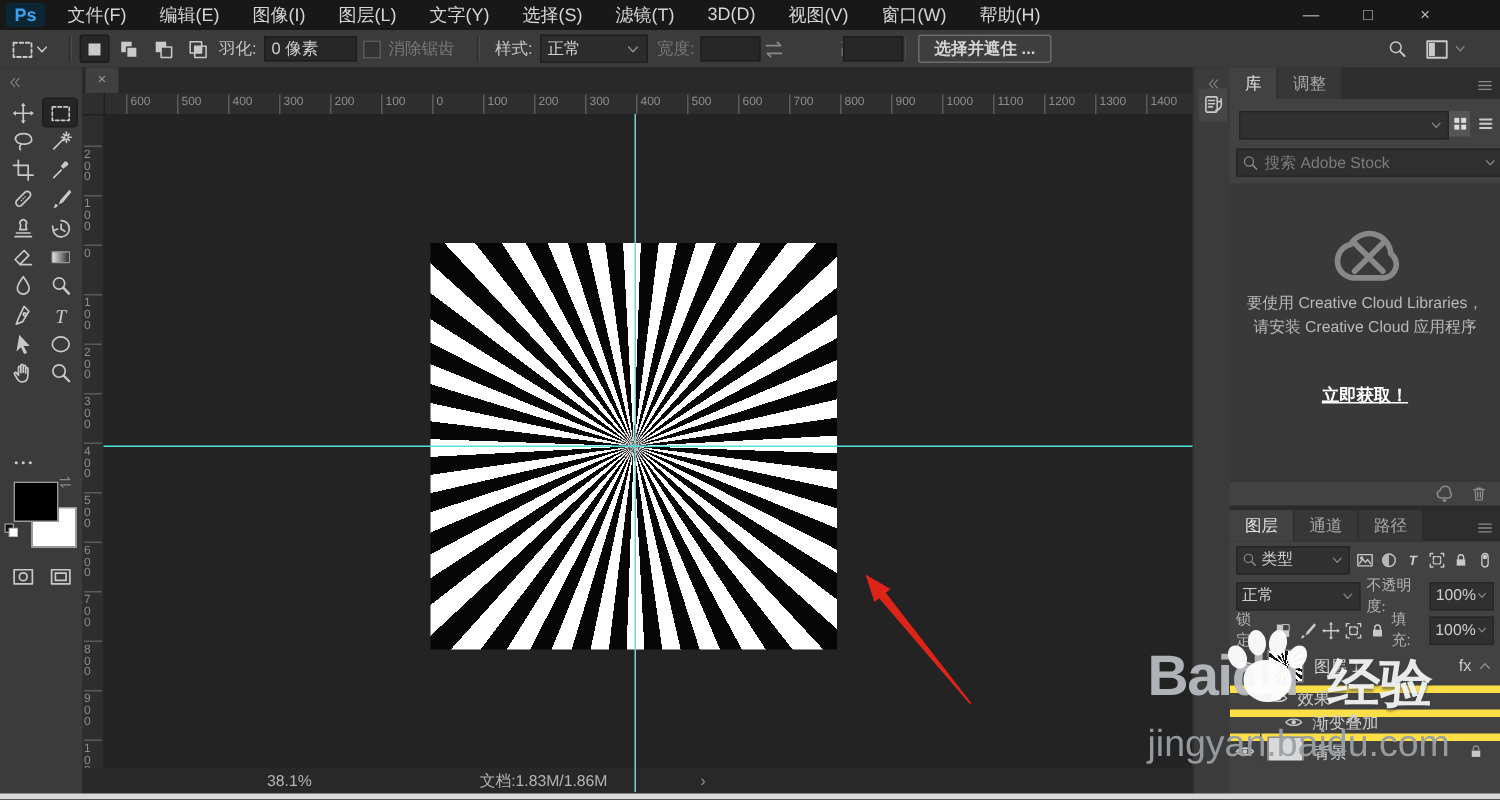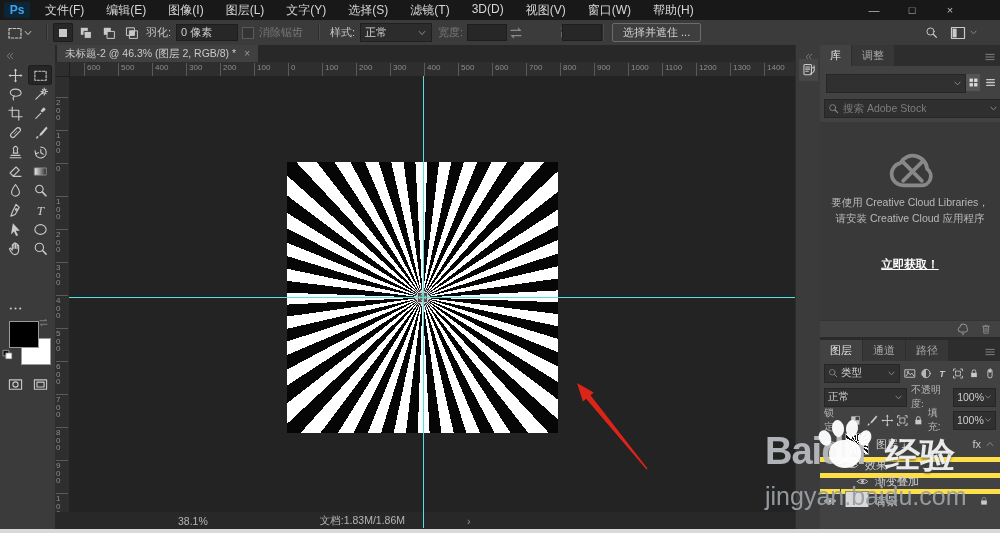--- a/index.html
+++ b/index.html
@@ -23,21 +23,21 @@
   .opt{position:absolute;top:0;height:25px;display:flex;align-items:center;font-size:11px;color:#c5c5c5;}
   .opt.gray{color:#787878;}
   .field{background:#272727;border:1px solid #1d1d1d;height:15px;font-size:11px;color:#cfcfcf;
     display:flex;align-items:center;padding:0 4px;}
   .sel{background:#2c2c2c;border:1px solid #1f1f1f;height:17px;font-size:11px;color:#d3d3d3;
     display:flex;align-items:center;padding:0 4px;justify-content:space-between;}
   .vsep{position:absolute;top:4px;width:1px;height:17px;background:#2c2c2c;border-right:1px solid #4a4a4a;}
   .boolbtn{width:20px;height:19px;display:flex;align-items:center;justify-content:center;border-radius:2px;}
   .boolbtn.active{background:#272727;box-shadow:inset 0 0 0 1px #1c1c1c;}
   .pushbtn{border:1px solid #6b6b6b;border-radius:2px;height:17px;padding:0 10px;display:flex;align-items:center;
-    font-size:11px;color:#d3d3d3;background:#3e3e3e;}
+    font-size:11px;color:#d3d3d3;background:#3e3e3e;font-weight:bold;}
   .cbx{width:10px;height:10px;border:1px solid #5a5a5a;background:#333;margin-right:5px;}
   
   #toolbar{left:0;top:45px;width:55px;height:484px;background:#3b3b3b;border-right:1px solid #2d2d2d;}
   .tool{position:absolute;width:22px;height:18px;display:flex;align-items:center;justify-content:center;border-radius:2px;}
   .tool .ic{width:15px;height:15px;}
   .tool.active{background:#262626;box-shadow:0 0 0 1px #1d1d1d;}
   
   #tabstrip{left:55px;top:45px;width:740px;height:17px;background:#282828;}
   #doc-tab{position:absolute;left:2px;top:0;height:17px;background:#404040;display:flex;align-items:center;
     padding:0 8px;font-size:10.5px;color:#c9c9c9;gap:8px;}
@@ -423,21 +423,20 @@
           <svg viewBox="0 0 16 16">
             <rect x="1.5" y="3" width="13" height="10"></rect>
             <rect x="4.2" y="5.4" width="7.6" height="5.2"></rect>
           </svg>
         </i>
     </div>
   </div>
 
   <div id="tabstrip" class="abs">
     <div id="doc-tab">
-      <span>未标题-2 @ 46.3% (图层 2, RGB/8) *</span>
       <span id="tab-close">×</span>
     </div>
   </div>
 
   <div id="h-ruler" class="abs">
       <span class="hlab" style="left: 29px;">600</span>
       <span class="hlab" style="left: 63px;">500</span>
       <span class="hlab" style="left: 97px;">400</span>
       <span class="hlab" style="left: 131px;">300</span>
       <span class="hlab" style="left: 165px;">200</span>

